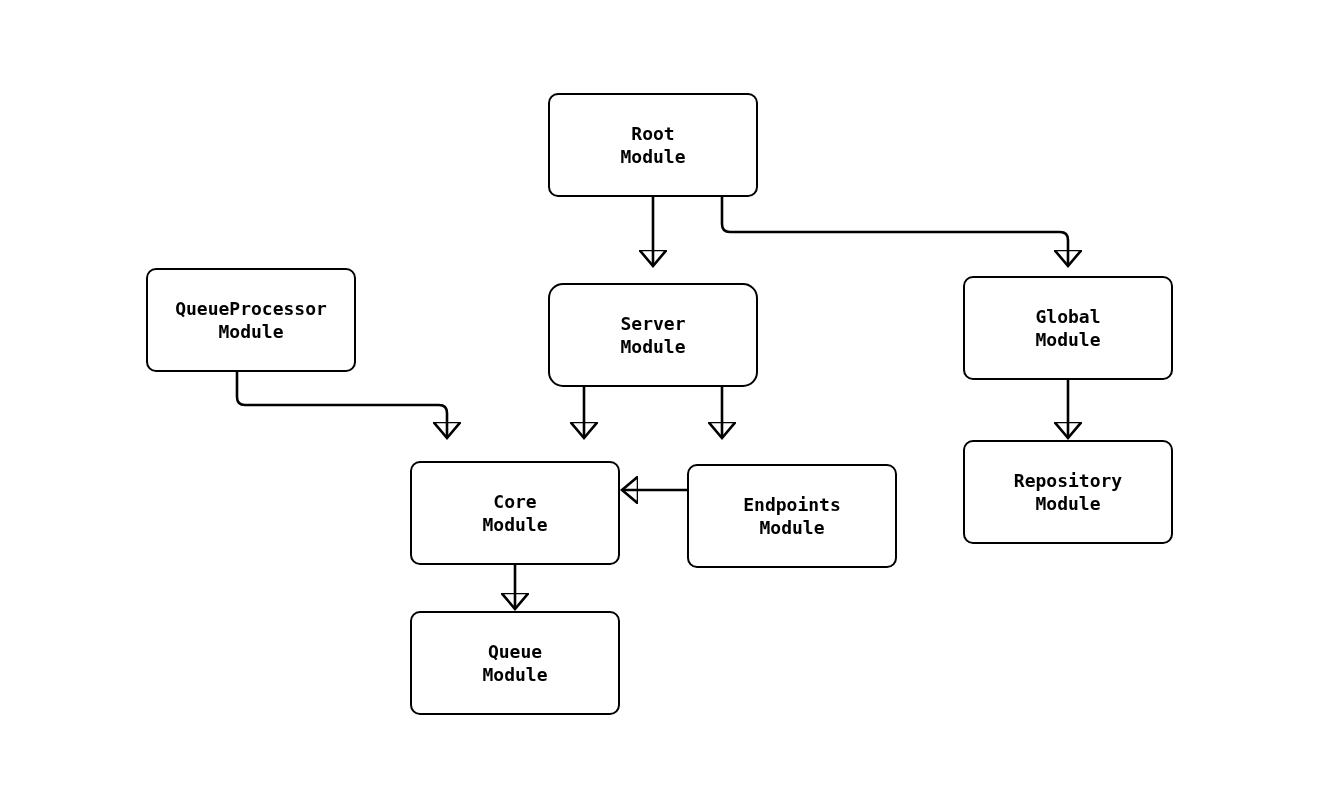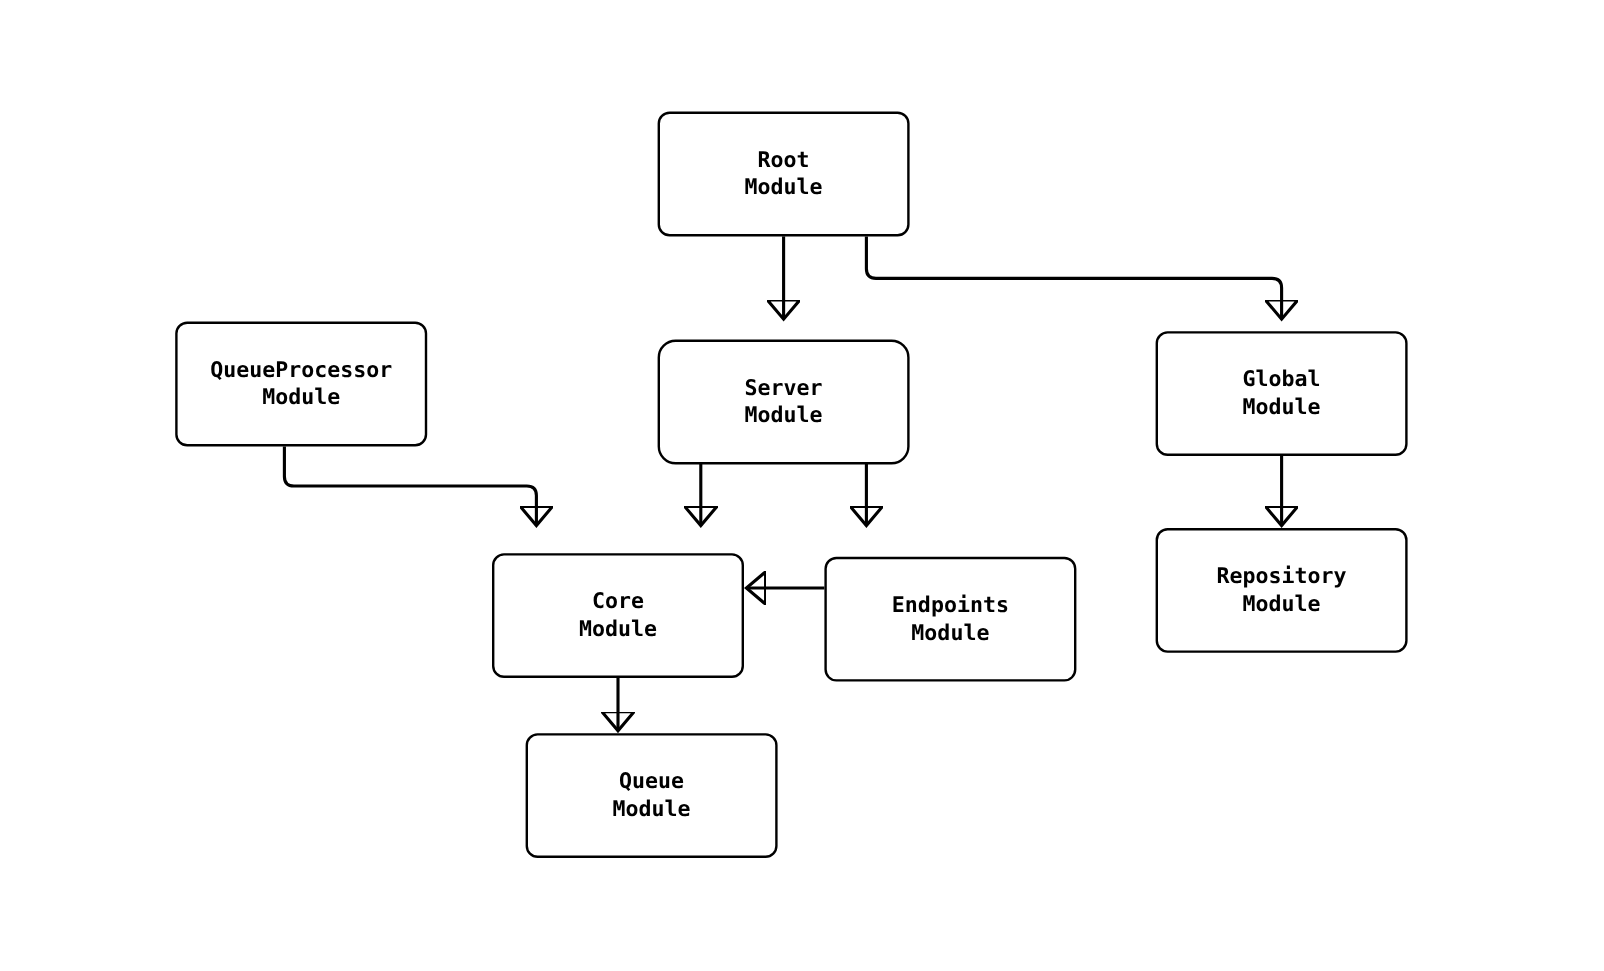--- a/index.html
+++ b/index.html
@@ -105,18 +105,18 @@
   <div class="node" style="left:687px; top:464px;">
     <span class="node-label">Endpoints
 Module</span>
   </div>
 
   <div class="node" style="left:963px; top:440px;">
     <span class="node-label">Repository
 Module</span>
   </div>
 
-  <div class="node" style="left:410px; top:611px;margin-left:28px;">
+  <div class="node" style="left:410px; top:611px;">
     <span class="node-label">Queue
 Module</span>
   </div>
 
 </div>
 
 </body></html>

